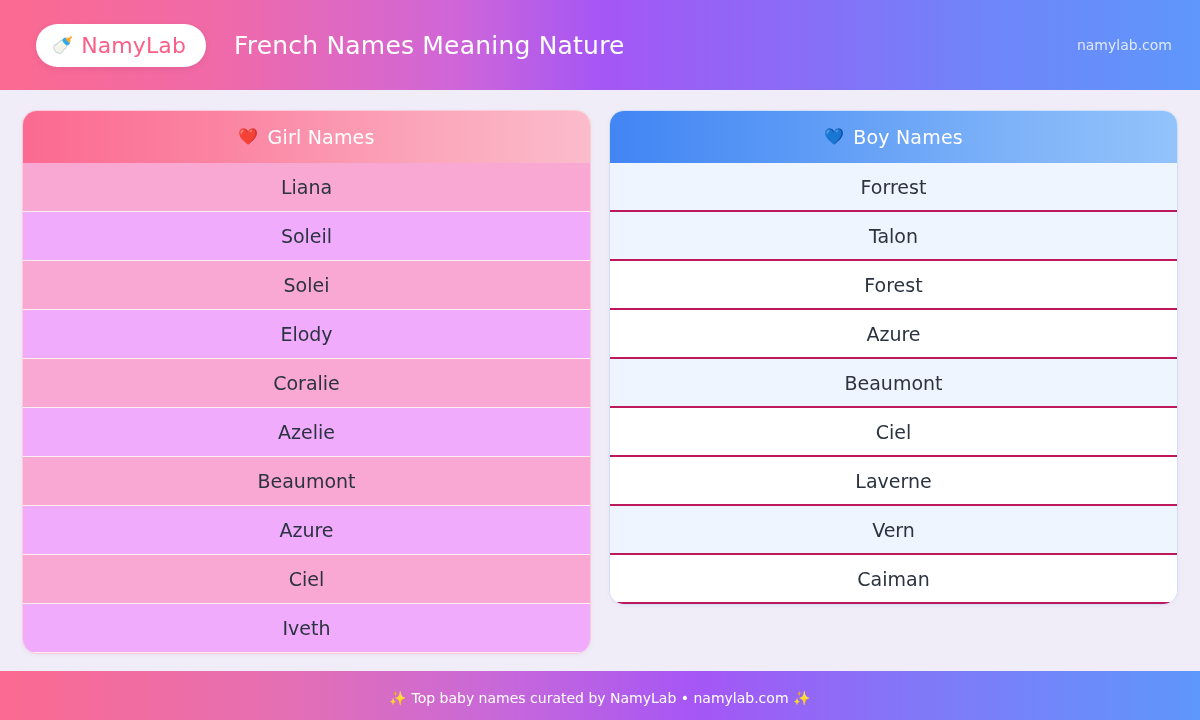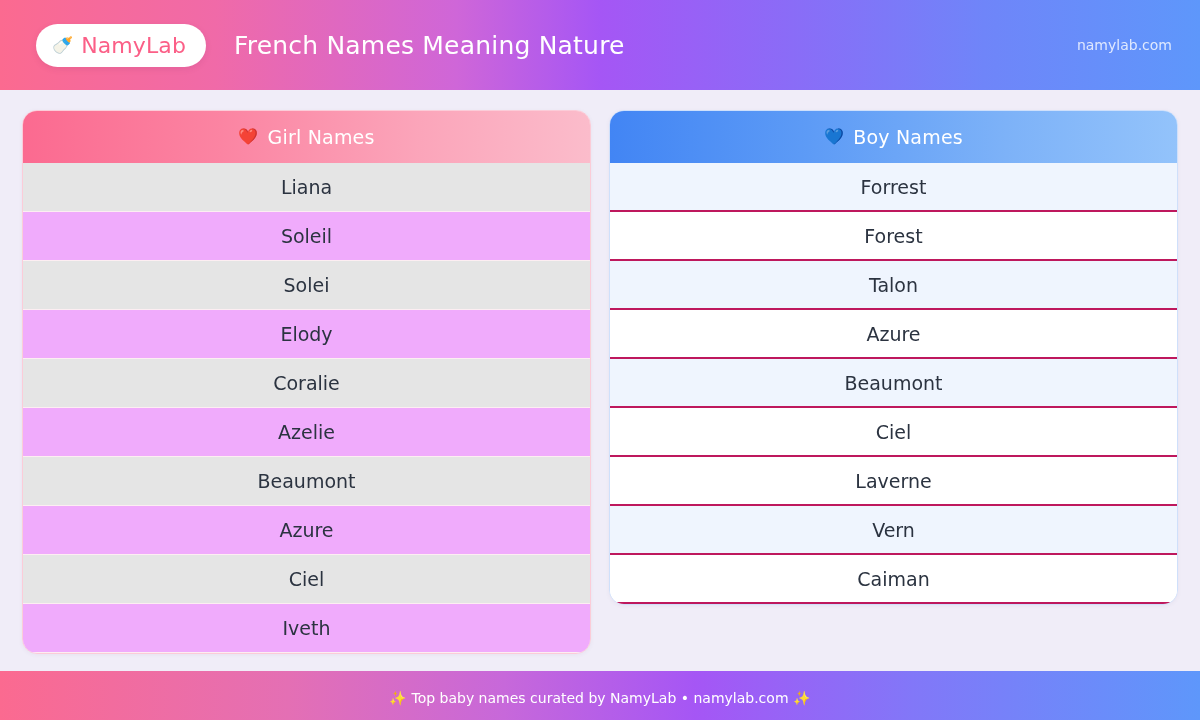--- a/index.html
+++ b/index.html
@@ -97,21 +97,21 @@
   .name-list { display: block; }
   .name-row {
     height: 49px;
     display: flex;
     align-items: center;
     justify-content: center;
     font-size: 19px;
     color: #2b3340;
   }
   .card.girls .name-row { background: #f0abfc; border-bottom: 1px solid #fdeef2; }
-  .card.girls .name-row.alt { background: #e5e5e5; }
+  .card.girls .name-row.alt { background: #f9a8d4; }
   .card.boys  .name-row { background: #ffffff; border-bottom: 2px solid #be185d; }
   .card.boys  .name-row.alt { background: #eff5fe; }
   .name-row:last-child { border-bottom: none; }
 
   
   .footer {
     flex: 0 0 53px;
     height: 53px;
     margin-top: 17px;
     background: linear-gradient(90deg, #fb6a8a 0%, #e govern 0%, #e46fb4 22%, #c768da 40%, #a35ef5 58%, #8277f8 76%, #5e97fb 100%);
@@ -157,22 +157,22 @@
       </div>
     </div>
 
     <div class="card boys">
       <div class="card-head">
         <span class="head-emoji">💙</span>
         <span>Boy Names</span>
       </div>
       <div class="name-list">
         <div class="name-row alt">Forrest</div>
+        <div class="name-row alt">Talon</div>
         <div class="name-row">Forest</div>
-        <div class="name-row alt">Talon</div>
         <div class="name-row">Azure</div>
         <div class="name-row alt">Beaumont</div>
         <div class="name-row">Ciel</div>
         <div class="name-row">Laverne</div>
         <div class="name-row alt">Vern</div>
         <div class="name-row">Caiman</div>
       </div>
     </div>
 
   </div>

